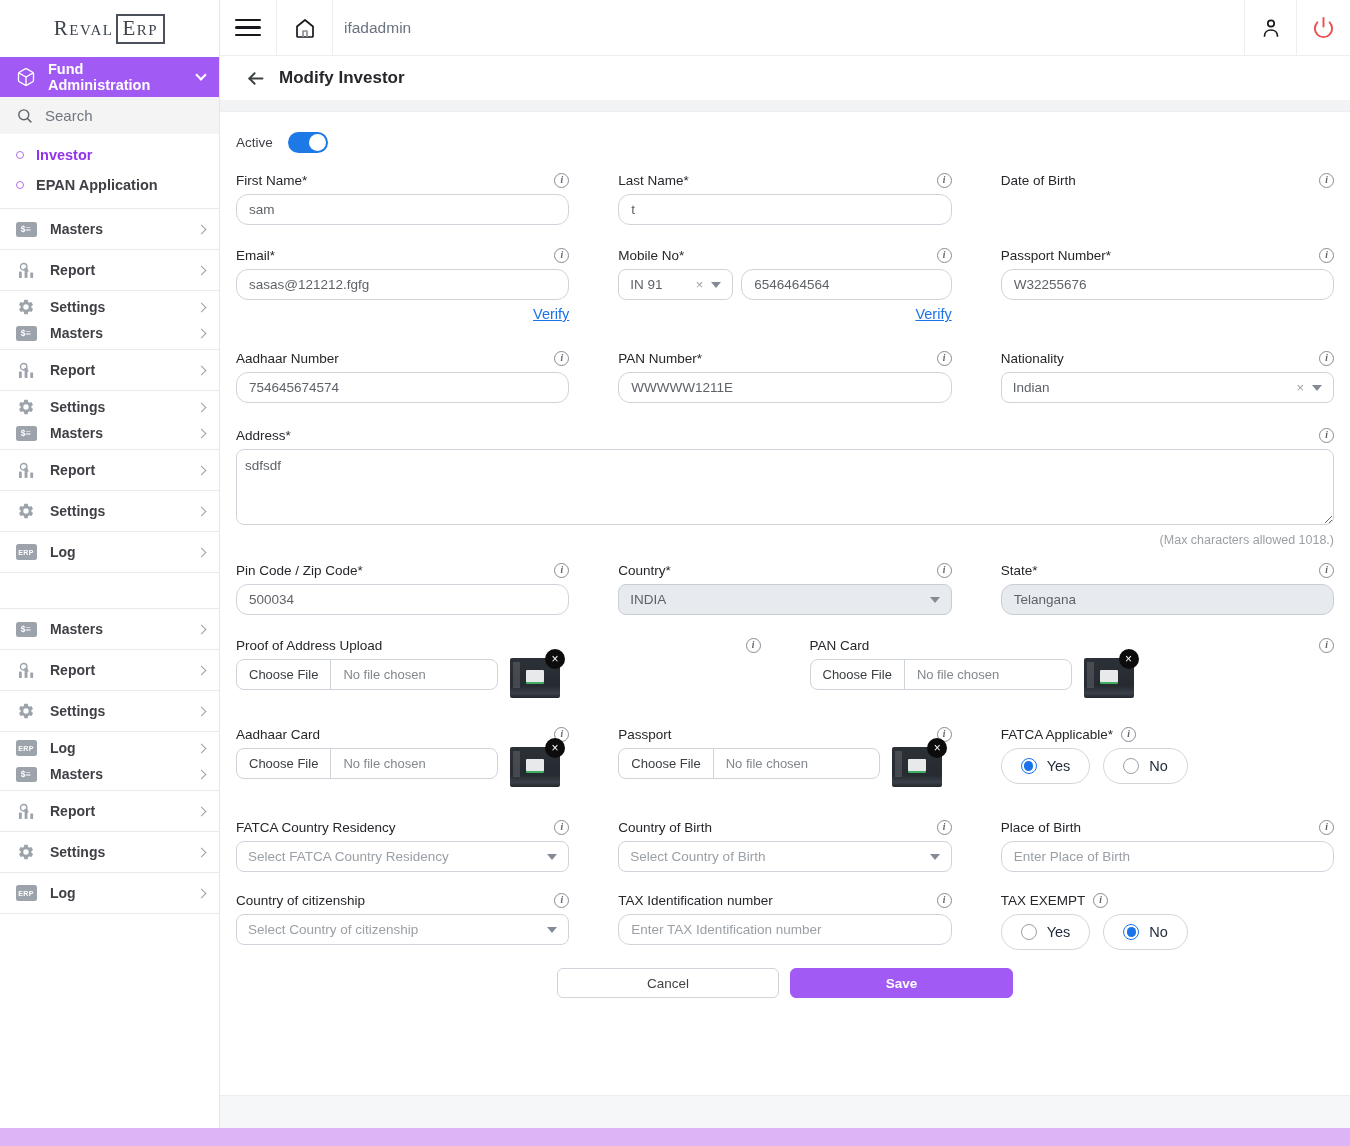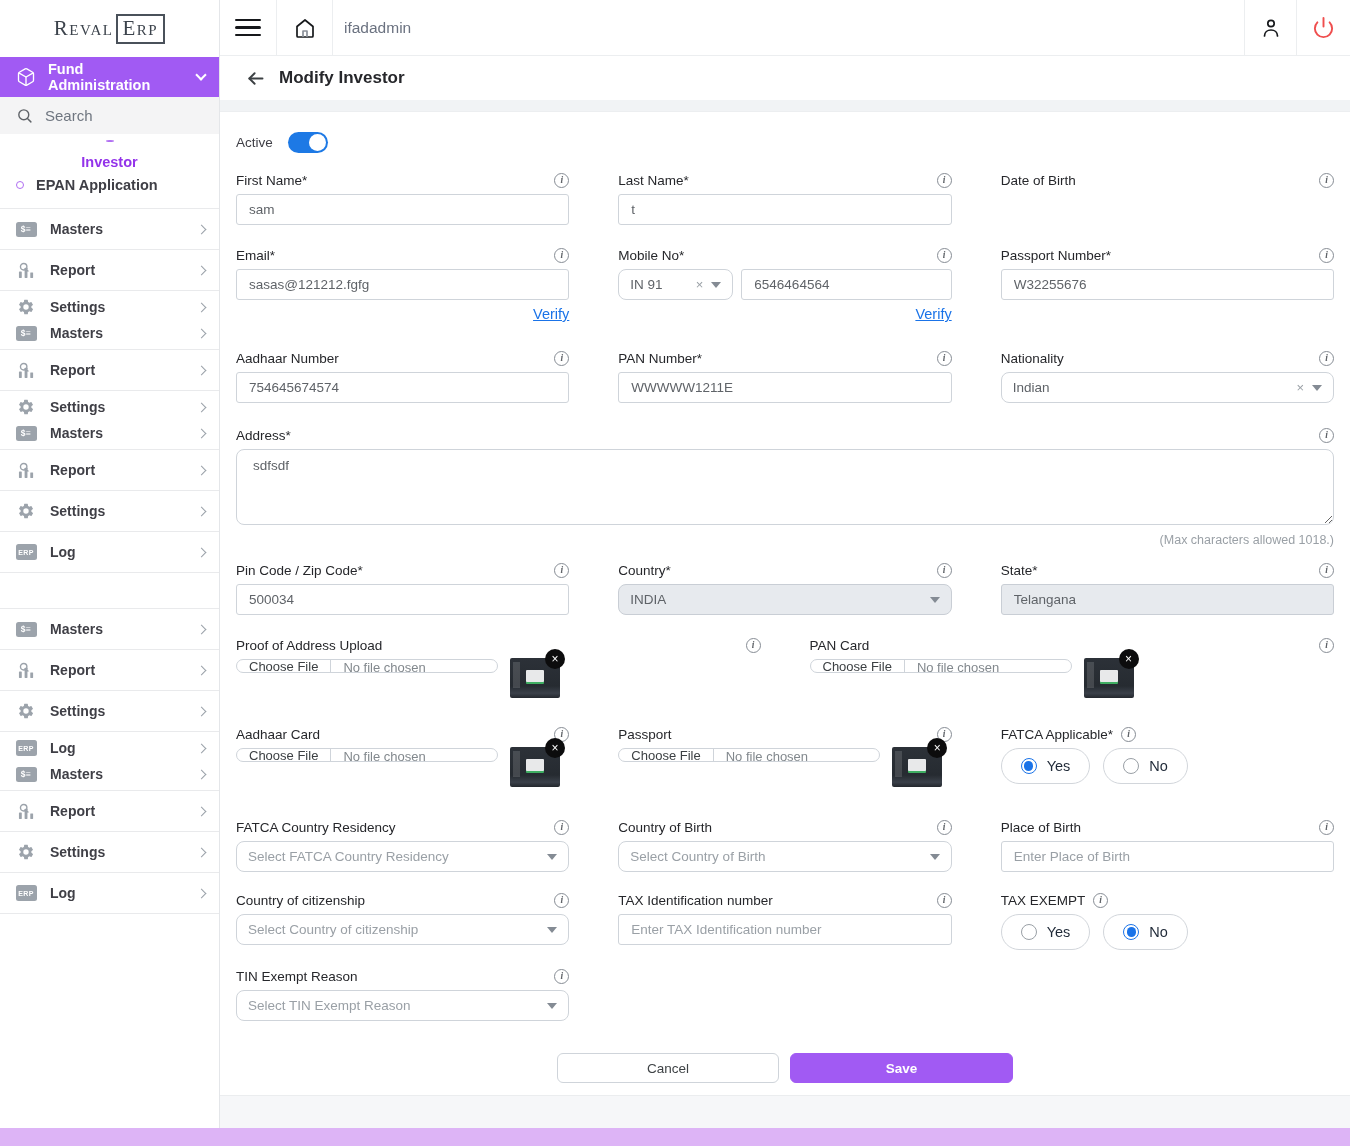--- a/index.html
+++ b/index.html
@@ -14,21 +14,21 @@
   .logo-erp { font-size:21px; letter-spacing:1.5px; border:2px solid #4a515a; padding:0px 5px 1px 4px; margin-left:3px; }
   .module-header { height:40px; background:#a15af3; display:flex; align-items:center; padding:0 14px 0 16px; gap:12px; }
   .module-title { color:#fff; font-size:14.5px; font-weight:700; flex:1; }
   .chev-down-w { width:8px; height:8px; border-right:2px solid #fff; border-bottom:2px solid #fff; transform:rotate(45deg); margin-top:-4px; }
   .search-row { height:37px; background:#f4f4f5; display:flex; align-items:center; padding:0 16px; gap:12px; }
   .search-row input { border:none; outline:none; background:transparent; font-size:15px; color:#6b7280; width:140px; font-family:"Liberation Sans",sans-serif; }
   .search-row input::placeholder { color:#6f7680; }
   .sub-links { padding:6px 0 2px; }
   .sub-link { height:30px; display:flex; align-items:center; gap:12px; padding:0 16px; font-size:14.5px; font-weight:700; color:#3f3f46; cursor:pointer; }
   .sub-link .bullet { width:8px; height:8px; border-radius:50%; border:1.5px solid #b06ef2; }
-  .sub-link.active { color:#9333ea;flex-direction:column; }
+  .sub-link.active { color:#9333ea; }
   .menu { margin-top:6px; border-top:1px solid #e9eaec; }
   .m-row { border-bottom:1px solid #e9eaec; display:flex; flex-direction:column; justify-content:center; }
   .m-row.single { height:41px; }
   .m-row.double { height:59px; }
   .m-gap { height:36px; border-bottom:1px solid #e9eaec; }
   .m-line { display:flex; align-items:center; padding:0 14px 0 15px; gap:13px; height:26px; cursor:pointer; }
   .m-label { flex:1; font-size:14px; font-weight:700; color:#3f3f46; }
   .chev-right { width:7px; height:7px; border-top:1.6px solid #9aa1a9; border-right:1.6px solid #9aa1a9; transform:rotate(45deg); }
   .micon { width:22px; height:18px; display:flex; align-items:center; justify-content:center; flex:none; }
   .icon-masters { width:21px; height:15px; background:#9ca3ab; border-radius:2.5px; color:#fff; font-size:8.5px; font-weight:700; display:flex; align-items:center; justify-content:center; letter-spacing:.5px; }
@@ -58,41 +58,41 @@
   .toggle .knob { position:absolute; top:2px; right:2px; width:17px; height:17px; border-radius:50%; background:#fff; }
 
   .frow { display:flex; gap:49px; align-items:flex-start; }
   .fcol { flex:1; min-width:0; }
   .mb22{margin-bottom:22px}.mb24{margin-bottom:24px}.mb28{margin-bottom:28px}.mb20{margin-bottom:20px}.mb18{margin-bottom:18px}.mb14{margin-bottom:14px}.mb32{margin-bottom:32px}
   .flabel-row { display:flex; align-items:center; justify-content:space-between; margin-bottom:6px; height:16px; }
   .flabel-row.inline { justify-content:flex-start; gap:8px; }
   .flabel { font-size:13.5px; font-weight:400; color:#26272b; white-space:nowrap; }
   .info { width:15px; height:15px; border:1.3px solid #878d95; border-radius:50%; color:#5f6368; font-size:9.5px; display:flex; align-items:center; justify-content:center; flex:none; cursor:pointer; }
   .info::before { content:"i"; font-family:"Liberation Serif",serif; font-style:italic; font-weight:700; }
-  .tinput { width:100%; height:31px; border:1px solid #cfd4da; border-radius:3px; padding:0 12px; font-size:13.5px; color:#5f6368; background:#fff; font-family:"Liberation Sans",sans-serif; outline:none; }
+  .tinput { width:100%; height:31px; border:1px solid #cfd4da; border-radius:12px; padding:0 12px; font-size:13.5px; color:#5f6368; background:#fff; font-family:"Liberation Sans",sans-serif; outline:none; }
   .tinput::placeholder { color:#9aa0a6; }
   .tinput.disabled { background:#e7eaee; border-color:#c9ced5; color:#5f6368; }
   .withicon { position:relative; }
   .withicon .tinput { padding-right:36px; }
   .cal-icon { position:absolute; right:10px; top:6px; cursor:pointer; }
   .selectbox { width:100%; height:31px; border:1px solid #cfd4da; border-radius:8px; padding:0 11px; font-size:13.5px; display:flex; align-items:center; gap:8px; cursor:pointer; background:#fff; }
   .selectbox .sel-text { flex:1; color:#5f6368; white-space:nowrap; overflow:hidden; }
   .selectbox .sel-text.ph { color:#9aa0a6; }
   .selectbox.disabled { background:#e7eaee; border-color:#c9ced5; }
   .caret { width:0; height:0; border-left:5px solid transparent; border-right:5px solid transparent; border-top:6px solid #848b94; flex:none; }
   .clear-x { color:#9aa0a6; font-size:13px; flex:none; cursor:pointer; }
   .clear-x::before { content:"\00D7"; }
   .verify-row { display:flex; justify-content:flex-end; margin-top:6px; height:20px; }
   .verify { color:#1a73e8; font-size:14.5px; text-decoration:underline; cursor:pointer; }
   .mobile-row { display:flex; gap:8px; }
   .code-select { width:115px; flex:none; }
-  .addr-area { width:100%; height:76px; border:1px solid #cfd4da; border-radius:8px; padding:8px 16px; font-size:13.5px; color:#5f6368; font-family:"Liberation Sans",sans-serif; resize:vertical; outline:none; }
+  .addr-area { width:100%; height:76px; border:1px solid #cfd4da; border-radius:8px; padding:8px 8px; font-size:13.5px; color:#5f6368; font-family:"Liberation Sans",sans-serif; resize:vertical; outline:none; }
   .addr-note { text-align:right; font-size:12.5px; color:#9aa0a6; margin-top:4px; height:15px; }
   .file-row { display:flex; align-items:flex-start; }
-  .file-box { display:flex; align-items:flex-start; height:14px; border:1px solid #cfd4da; border-radius:8px; overflow:hidden; width:262px; flex:none; cursor:pointer; background:#fff; }
+  .file-box { display:flex; align-items:center; height:31px; border:1px solid #cfd4da; border-radius:8px; overflow:hidden; width:262px; flex:none; cursor:pointer; background:#fff; }
   .file-btn { padding:0 12px; height:100%; display:flex; align-items:center; border-right:1px solid #cfd4da; font-size:13px; color:#3c4043; white-space:nowrap; }
   .file-status { padding:0 12px; font-size:13px; color:#82888d; white-space:nowrap; }
   .thumb { width:50px; height:40px; margin-left:12px; margin-top:-1px; border-radius:2px; background:linear-gradient(180deg,#2c3138 0%,#262b31 70%,#3a4049 88%,#23272d 100%); position:relative; flex:none; cursor:pointer; }
   .thumb::before { content:""; position:absolute; left:16px; top:12px; width:18px; height:12px; background:#e8e9ea; border-radius:1px; box-shadow:0 2px 0 #3fae62; }
   .thumb::after { content:""; position:absolute; left:3px; top:4px; width:7px; height:26px; background:rgba(255,255,255,.14); }
   .thumb-x { position:absolute; top:-9px; right:-5px; width:20px; height:20px; border-radius:50%; background:#0c0c0d; color:#fff; display:flex; align-items:center; justify-content:center; font-size:12px; cursor:pointer; }
   .thumb-x::before { content:"\00D7"; }
   .pill-row { display:flex; gap:13px; margin-top:4px; }
   .pill { display:inline-flex; align-items:center; gap:10px; height:36px; padding:12px 19px; border:1px solid #d2d6db; border-radius:18px; font-size:14.5px; color:#1f2937; cursor:pointer; background:#fff; }
   .radio { width:16px; height:16px; border-radius:50%; border:1.6px solid #9aa0a6; position:relative; flex:none; }
@@ -679,34 +679,20 @@
                 <span>Yes</span>
               </div>
             <div class="pill">
                 <span class="radio checked"></span>
                 <span>No</span>
               </div>
           </div>
         </div>
       </div>
 
-      <div class="frow mb32">
-        <div class="fcol">
-          <div class="flabel-row">
-              <span class="flabel">TIN Exempt Reason</span>
-              <span class="info"></span>
-            </div>
-          <div class="selectbox">
-            <span class="sel-text ph">Select TIN Exempt Reason</span>
-            <span class="caret"></span>
-          </div>
-        </div>
-        <div class="fcol"></div>
-        <div class="fcol"></div>
-      </div>
 
       <div class="btn-row">
         <div class="btn btn-cancel">Cancel</div>
         <div class="btn btn-save">Save</div>
       </div>
 
     </div>
 
     <div class="footer-grey"></div>
   </div>

